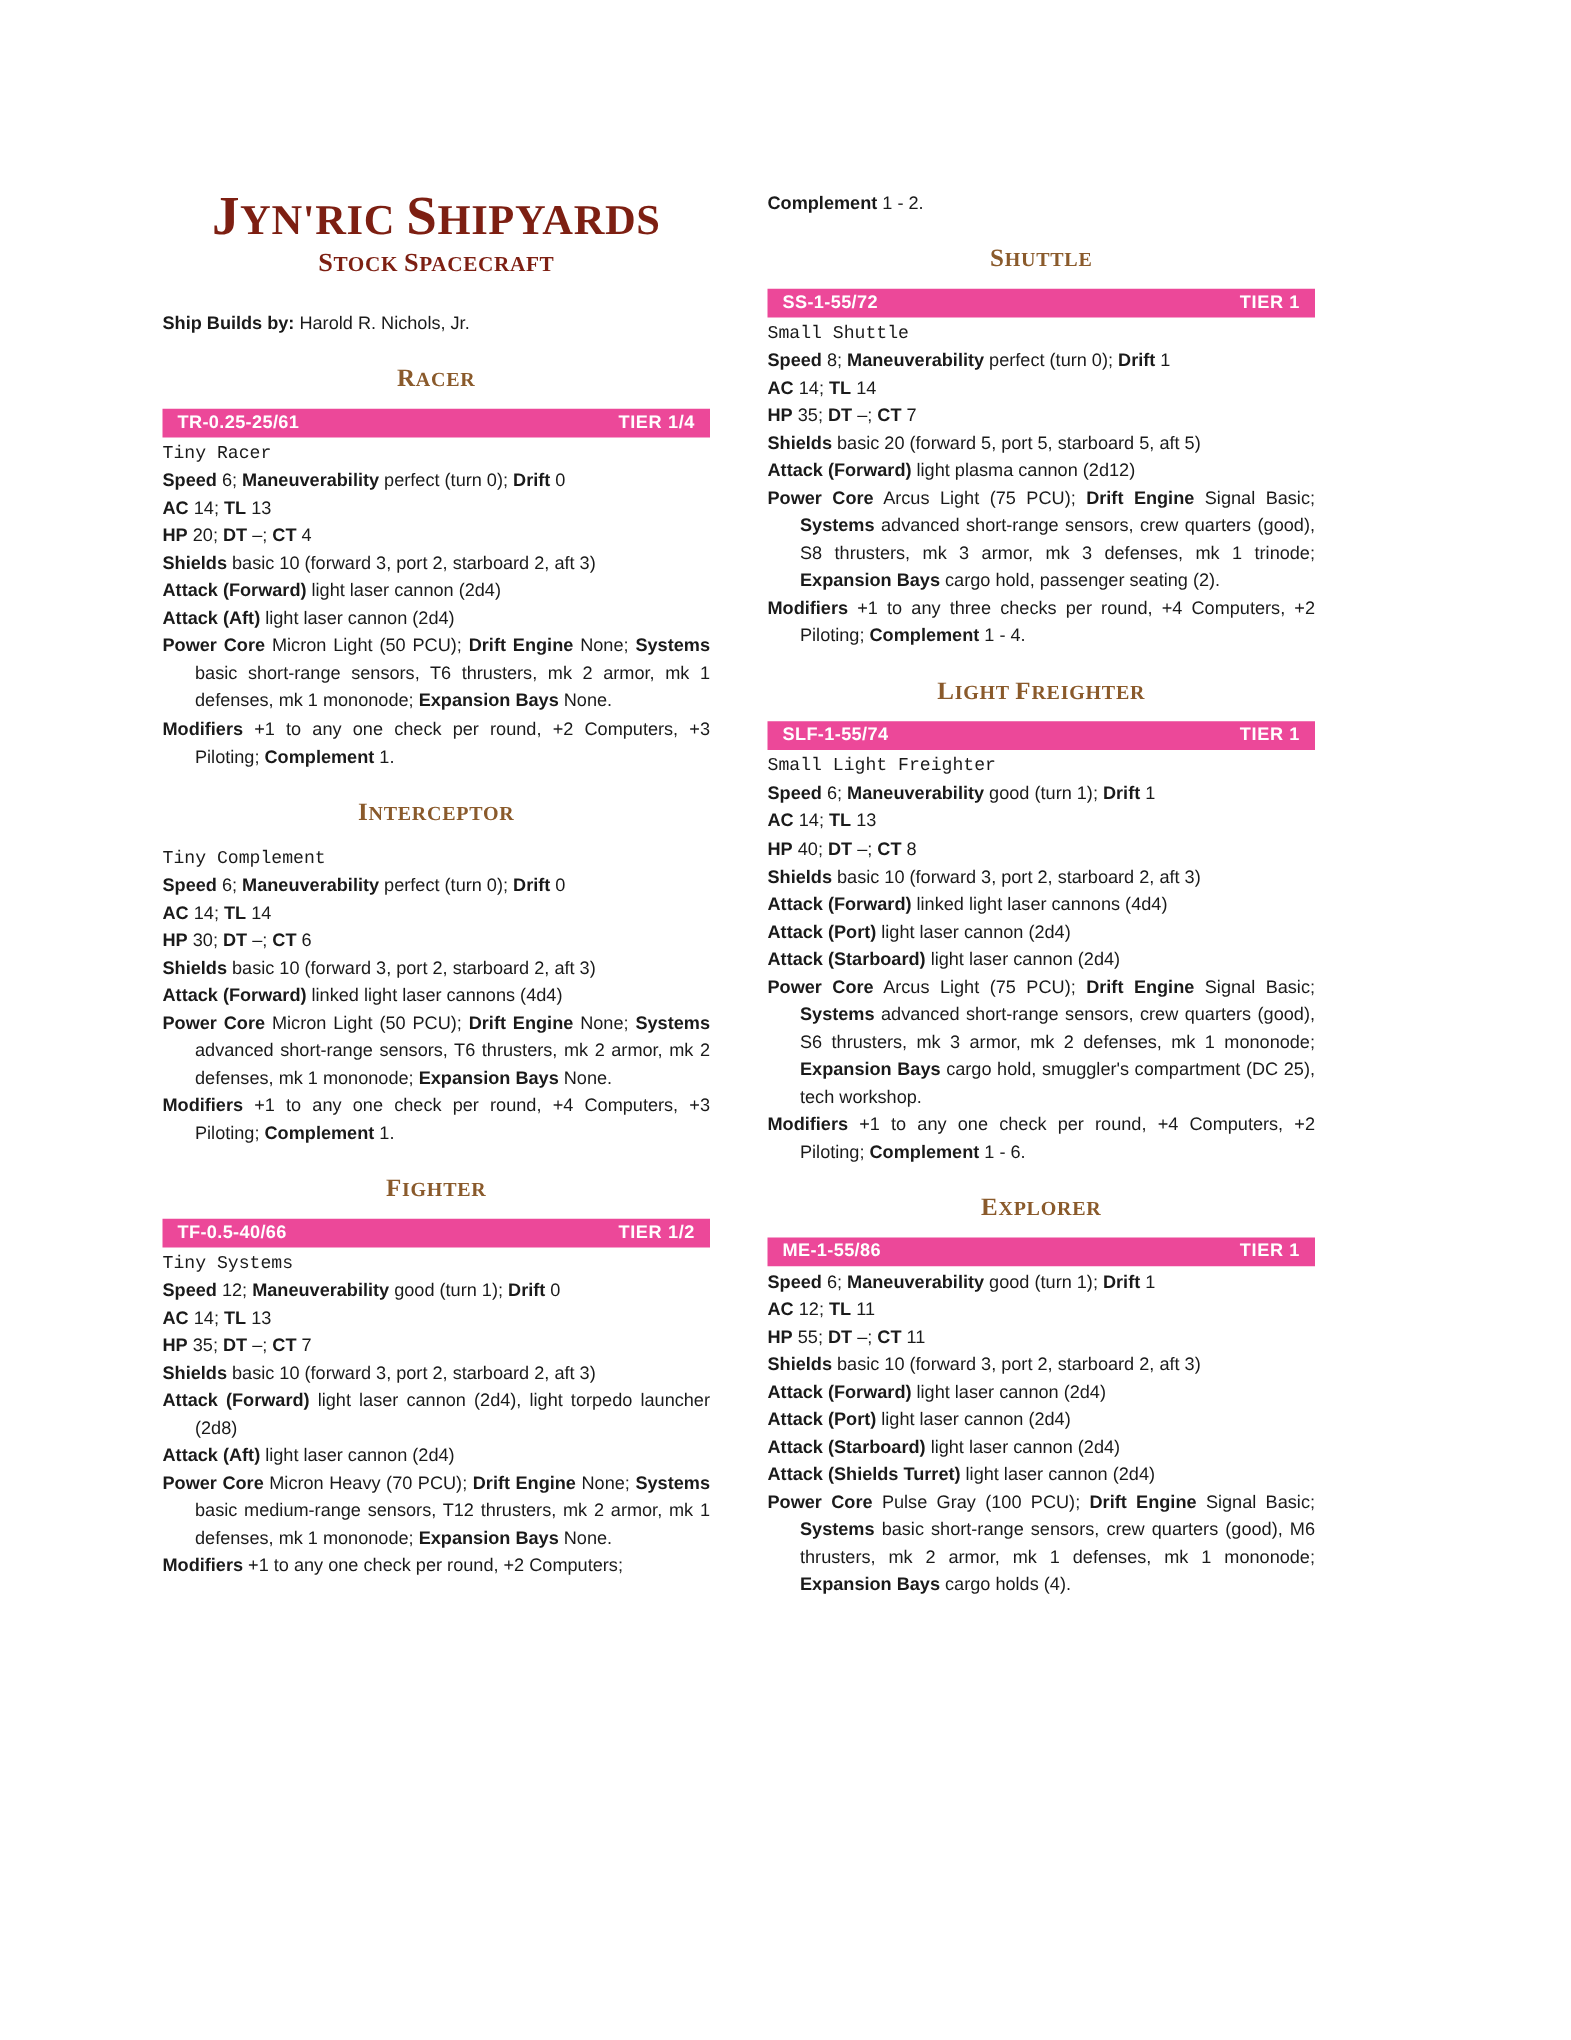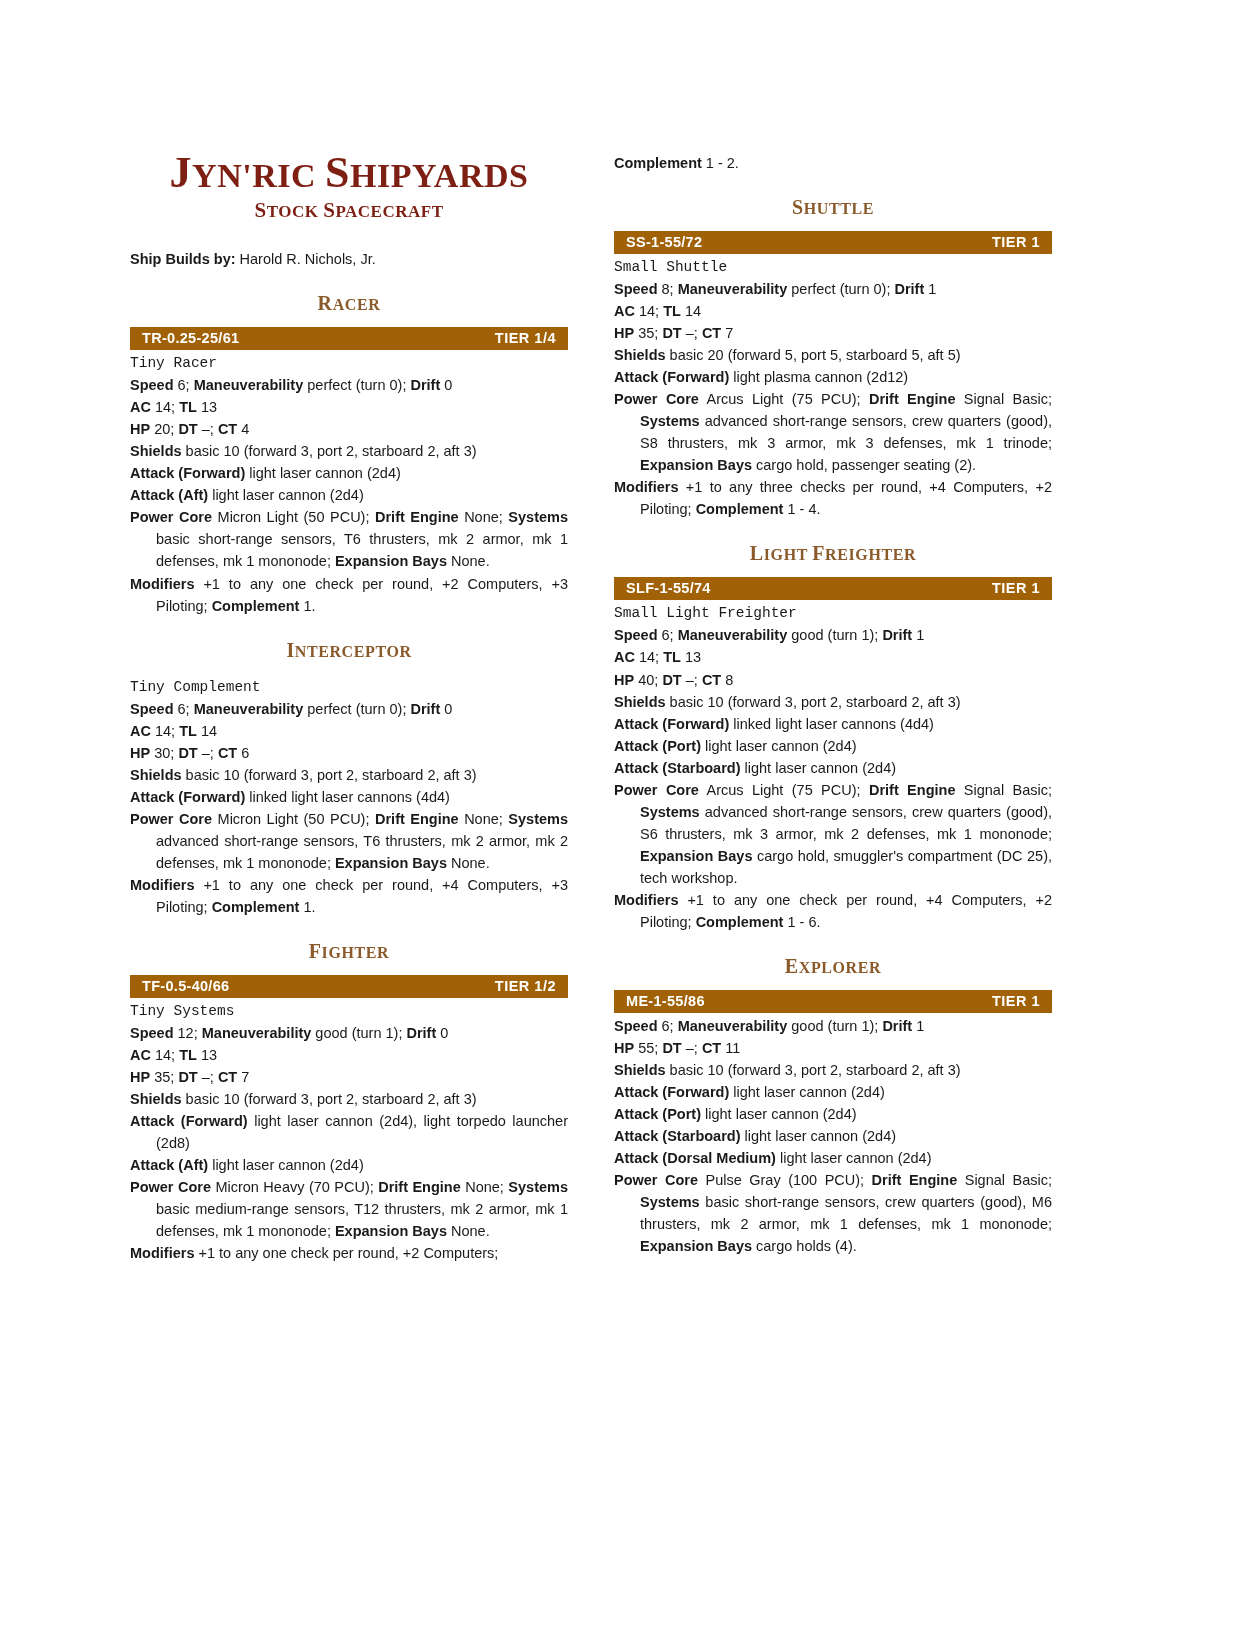--- a/index.html
+++ b/index.html
@@ -70,21 +70,21 @@
     text-transform: uppercase;
     font-size: 16px;
     letter-spacing: 0.6px;
     margin: 22px 0 12px 0;
   }
   .section-head .cap { font-size: 20px; }
 
   
   .statblock { margin-bottom: 6px; }
   .sb-bar {
-    background: #a16207;
+    background: #ec4899;
     color: #ffffff;
     display: flex;
     justify-content: space-between;
     align-items: center;
     padding: 3px 12px 4px 12px;
     font-size: 14.5px;
     font-weight: bold;
     letter-spacing: 0.3px;
     font-family: "Liberation Sans", sans-serif;
   }
@@ -215,26 +215,27 @@
             </div>
           </div>
           <div class="section-head"><span class="cap">E</span>XPLORER</div>
           <div class="statblock">
             <div class="sb-bar">
               <span class="name">ME-1-55/86</span>
               <span class="tier">Tier 1</span>
             </div>
             <div class="sb-body">
               <div class="sb-line hang"><b>Speed</b> 6; <b>Maneuverability</b> good (turn 1); <b>Drift</b> 1</div>
+              <div class="sb-line hang"><b>AC</b> 12; <b>TL</b> 11</div>
               <div class="sb-line hang"><b>HP</b> 55; <b>DT</b> –; <b>CT</b> 11</div>
               <div class="sb-line hang"><b>Shields</b> basic 10 (forward 3, port 2, starboard 2, aft 3)</div>
               <div class="sb-line hang"><b>Attack (Forward)</b> light laser cannon (2d4)</div>
               <div class="sb-line hang"><b>Attack (Port)</b> light laser cannon (2d4)</div>
               <div class="sb-line hang"><b>Attack (Starboard)</b> light laser cannon (2d4)</div>
-              <div class="sb-line hang"><b>Attack (Dorsal Medium)</b> light laser cannon (2d4)</div>
+              <div class="sb-line hang"><b>Attack (Shields Turret)</b> light laser cannon (2d4)</div>
               <div class="sb-line hang"><b>Power Core</b> Pulse Gray (100 PCU); <b>Drift Engine</b> Signal Basic; <b>Systems</b> basic short-range sensors, crew quarters (good), M6 thrusters, mk 2 armor, mk 1 defenses, mk 1 mononode; <b>Expansion Bays</b> cargo holds (4).</div>
             </div>
           </div>
         </div>
     </div>
 
   </div>
 </div>
 
 </body></html>

